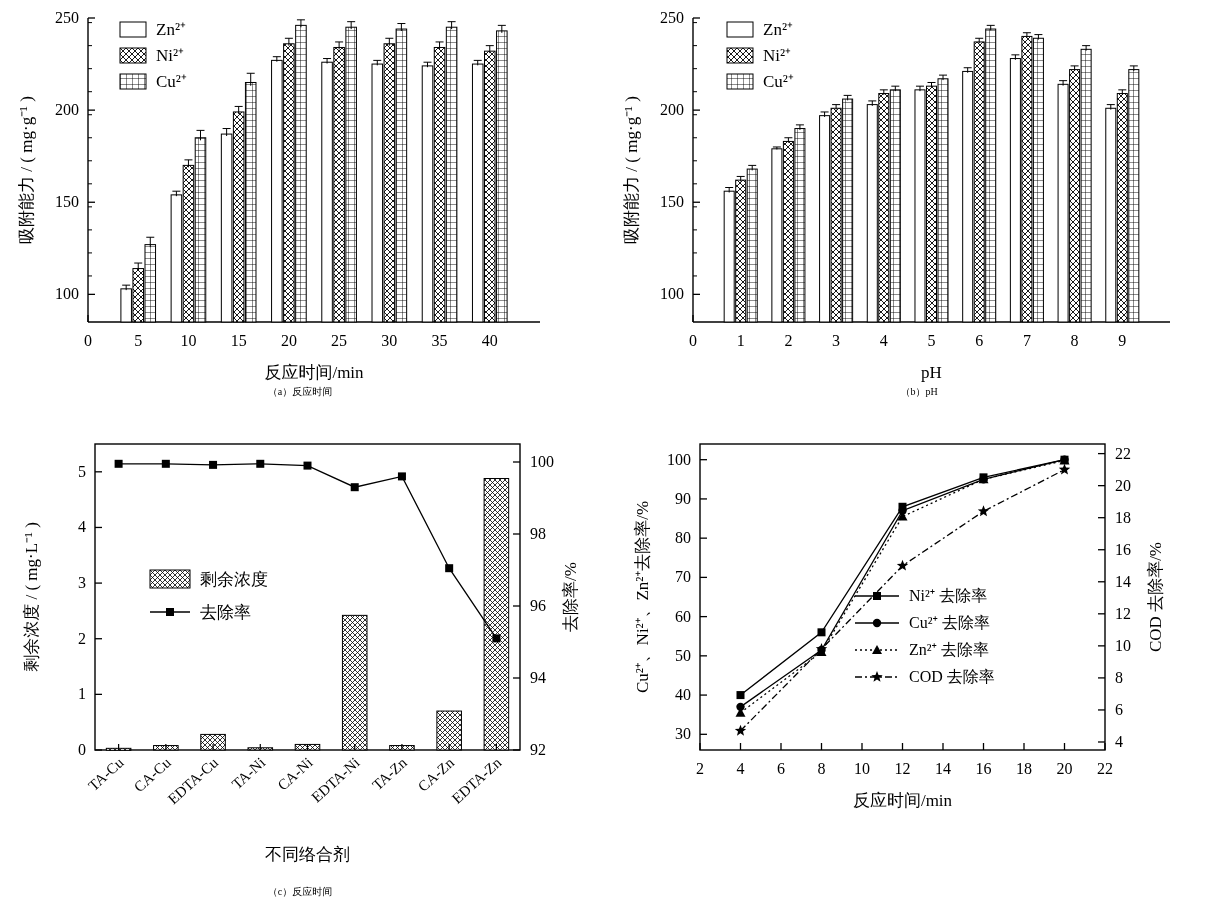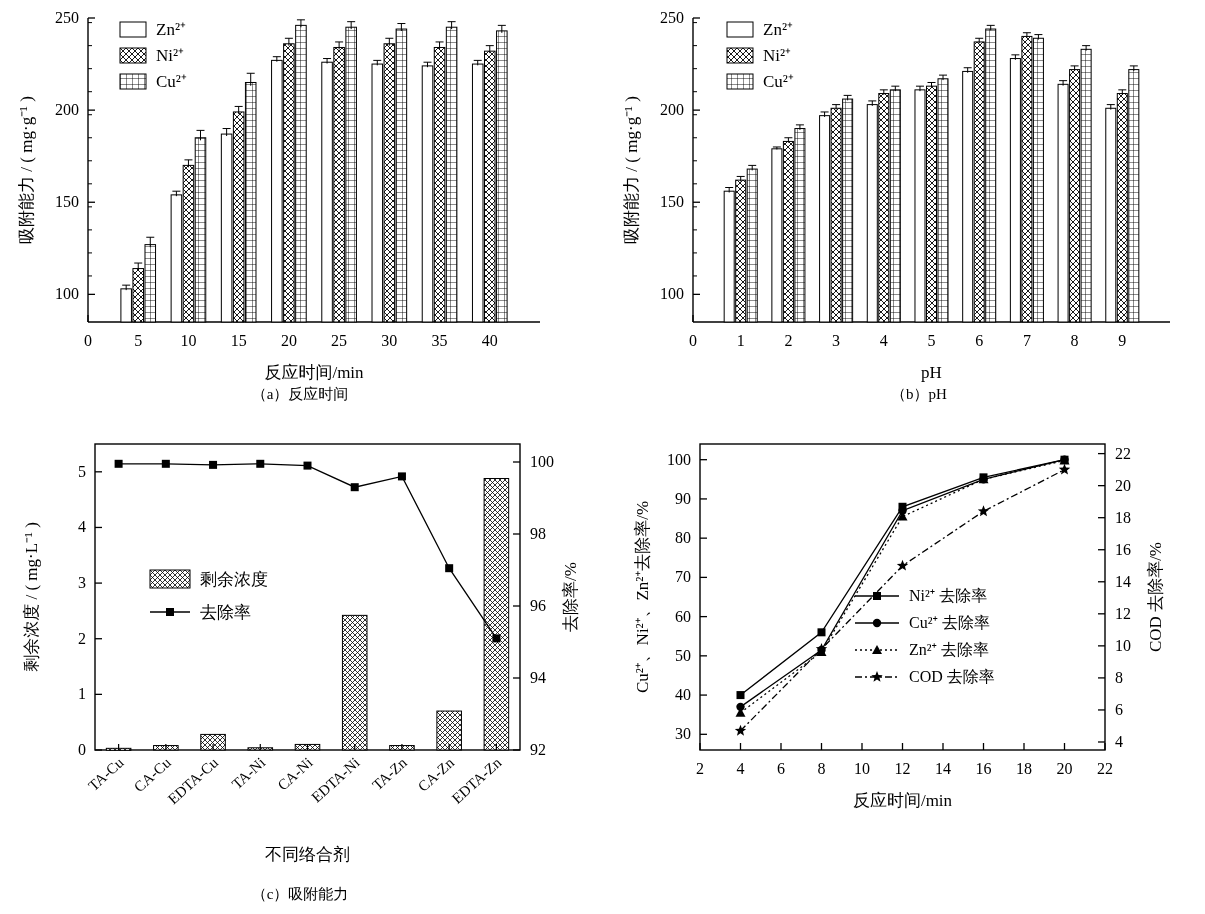--- a/index.html
+++ b/index.html
@@ -1,18 +1,18 @@
 <!DOCTYPE html>
 <html><head>
 <meta charset="utf-8">
 <style>
   html,body{margin:0;padding:0;background:#fff;}
   body{width:1205px;height:914px;font-family:"Liberation Serif",serif;color:#000;position:relative;overflow:hidden;}
   .panel{position:absolute;}
-  .cap{position:absolute;font-size:15px;text-align:center;width:100%;}
+  .cap{position:absolute;font-size:10px;text-align:center;width:100%;}
   svg{display:block;}
   text{font-family:"Liberation Serif",serif;}
 </style>
 </head>
 <body>
 
 <div class="panel" style="left:0px;top:0px;width:600px;height:420px;">
   <svg width="600" height="420" viewBox="0 0 600 420">
     <g id="a-root">
         <line x1="88" y1="322" x2="540" y2="322" stroke="#000" stroke-width="1.4"></line>
@@ -387,21 +387,21 @@
         <pattern id="pc-gr" width="6" height="6" patternUnits="userSpaceOnUse">
           <rect width="6" height="6" fill="#fff"></rect>
           <path d="M0,0 L0,6 M0,0 L6,0" stroke="#000" stroke-width="0.9"></path>
         </pattern>
         <pattern id="pc-dd" width="5" height="5" patternUnits="userSpaceOnUse">
           <rect width="5" height="5" fill="#fff"></rect>
           <path d="M0,0 L5,5 M5,0 L0,5" stroke="#000" stroke-width="0.8"></path>
         </pattern>
       </defs>
     </svg>
-  <div class="cap" style="top:465px;left:0;">（c）吸附能力</div>
+  <div class="cap" style="top:465px;left:0;">（c）反应时间</div>
 </div>
 
 <div class="panel" style="left:605px;top:420px;width:600px;height:494px;">
   <svg width="600" height="494" viewBox="0 0 600 494">
     <g id="d-root">
         <rect x="95" y="24" width="405" height="306" fill="none" stroke="#000" stroke-width="1.4"></rect>
         <line x1="95" y1="330" x2="95" y2="323" stroke="#000" stroke-width="1.3"></line>
         <text x="95" y="354" font-size="16" fill="#000" text-anchor="middle">2</text>
         <line x1="135.5" y1="330" x2="135.5" y2="323" stroke="#000" stroke-width="1.3"></line>
         <text x="135.5" y="354" font-size="16" fill="#000" text-anchor="middle">4</text>

